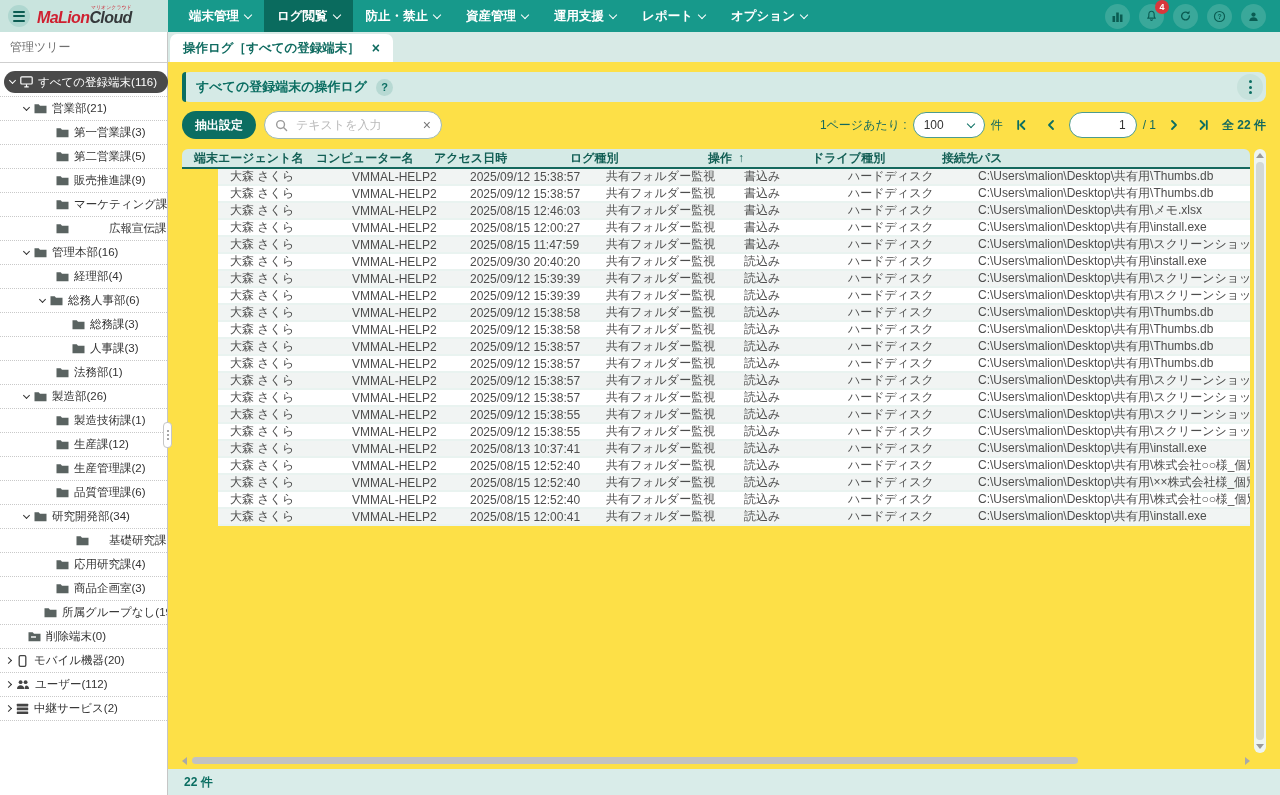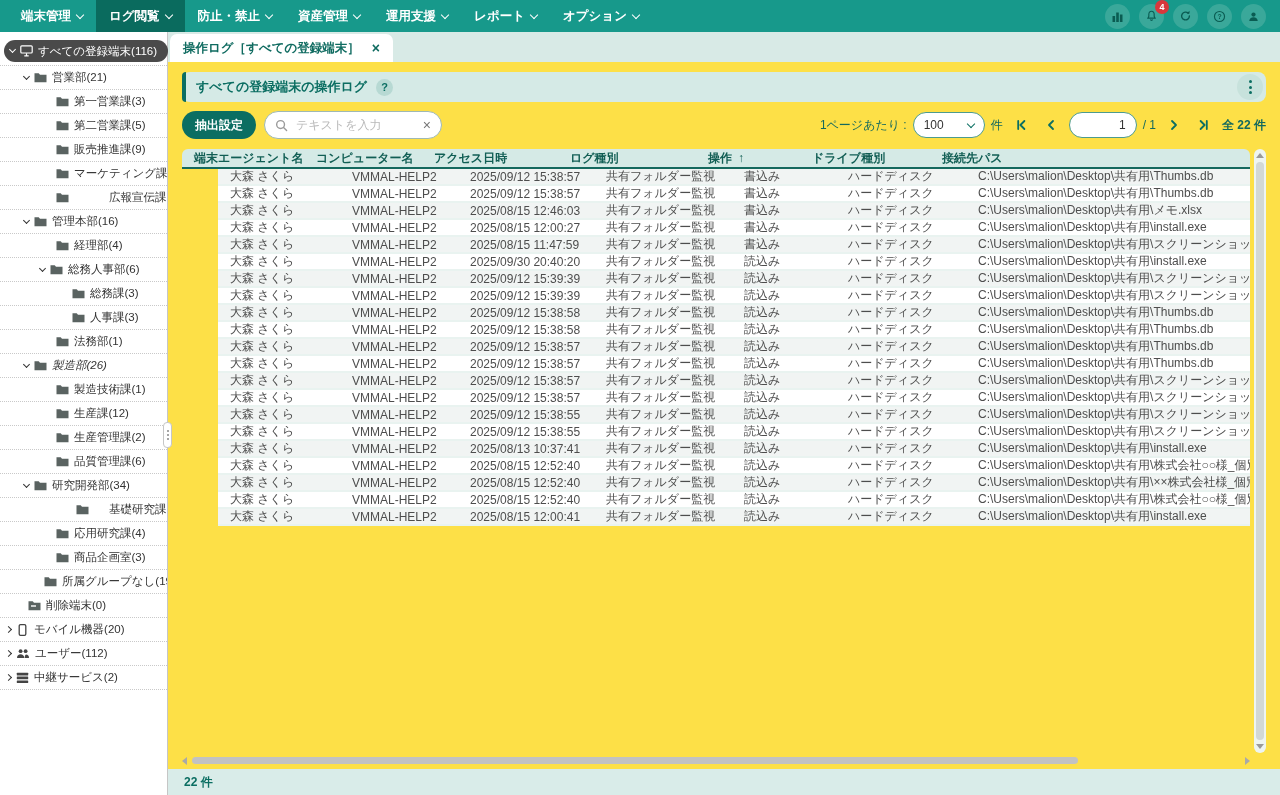--- a/index.html
+++ b/index.html
@@ -124,20 +124,31 @@
   .hs-thumb { position:absolute; left:10px; top:2px; height:7px; width:83%; background:#c2c2c2;
     border-radius:4px; cursor:grab; }
 
   .footer { height:26px; background:#d9ece9; display:flex; align-items:center; padding-left:16px;
     font-size:12px; font-weight:bold; color:#0b6e62; flex:none; }
 </style>
 </head>
 <body>
 
 <header class="topbar">
+  <div class="topbar-left">
+    <button class="burger">
+        <i></i>
+        <i></i>
+        <i></i>
+      </button>
+    <div class="logo">
+      <span class="p1">MaLion</span><span class="p2">Cloud</span>
+      <span class="ruby">マリオンクラウド</span>
+    </div>
+  </div>
   <nav class="main-nav">
       <div class="menu-item">
         <span>端末管理</span>
         <i class="chev down"></i>
       </div>
       <div class="menu-item active">
         <span>ログ閲覧</span>
         <i class="chev down"></i>
       </div>
       <div class="menu-item">
@@ -195,20 +206,21 @@
           <circle cx="8" cy="5.6" r="2.6" fill="#0a5c52"></circle>
           <path d="M2.8 13.4 c0-3 2.3-4.6 5.2-4.6 s5.2 1.6 5.2 4.6 z" fill="#0a5c52"></path>
         </svg>
     </button>
   </div>
 </header>
 
 <div class="layout">
 
   <aside class="sidebar">
+    <div class="sidebar-title">管理ツリー</div>
     <div class="tree" id="tree">
         <div class="selwrap">
           <div class="tree-item selected" style="padding-left: 6px;">
             <i class="chev down"></i>
             <span class="t-icon">
               <svg width="13" height="12" viewBox="0 0 13 12">
                 <g stroke="#fff" stroke-width="1.2" fill="none">
                   <rect x="0.8" y="0.8" width="11.4" height="7.2" rx="1"></rect>
                   <path d="M4.3 10.8 h4.4 M6.5 8.2 v2.4"></path>
                 </g>
@@ -309,21 +321,21 @@
           <span class="t-label">人事課(3)</span>
         </div>
         <div class="tree-item" style="padding-left: 56px;">
           <span class="t-icon">
             <svg width="13" height="11" viewBox="0 0 13 11">
               <path d="M0.5 1.2 h4.2 l1.3 1.5 h6.5 v7.6 h-12 z" fill="#5a6361"></path>
             </svg>
           </span>
           <span class="t-label">法務部(1)</span>
         </div>
-        <div class="tree-item" style="padding-left: 24px; font-style: italic;">
+        <div class="tree-item" style="padding-left: 24px;">
           <i class="chev down"></i>
           <span class="t-icon">
             <svg width="13" height="11" viewBox="0 0 13 11">
               <path d="M0.5 1.2 h4.2 l1.3 1.5 h6.5 v7.6 h-12 z" fill="#5a6361"></path>
             </svg>
           </span>
           <span class="t-label">製造部(26)</span>
         </div>
         <div class="tree-item" style="padding-left: 56px;">
           <span class="t-icon">

